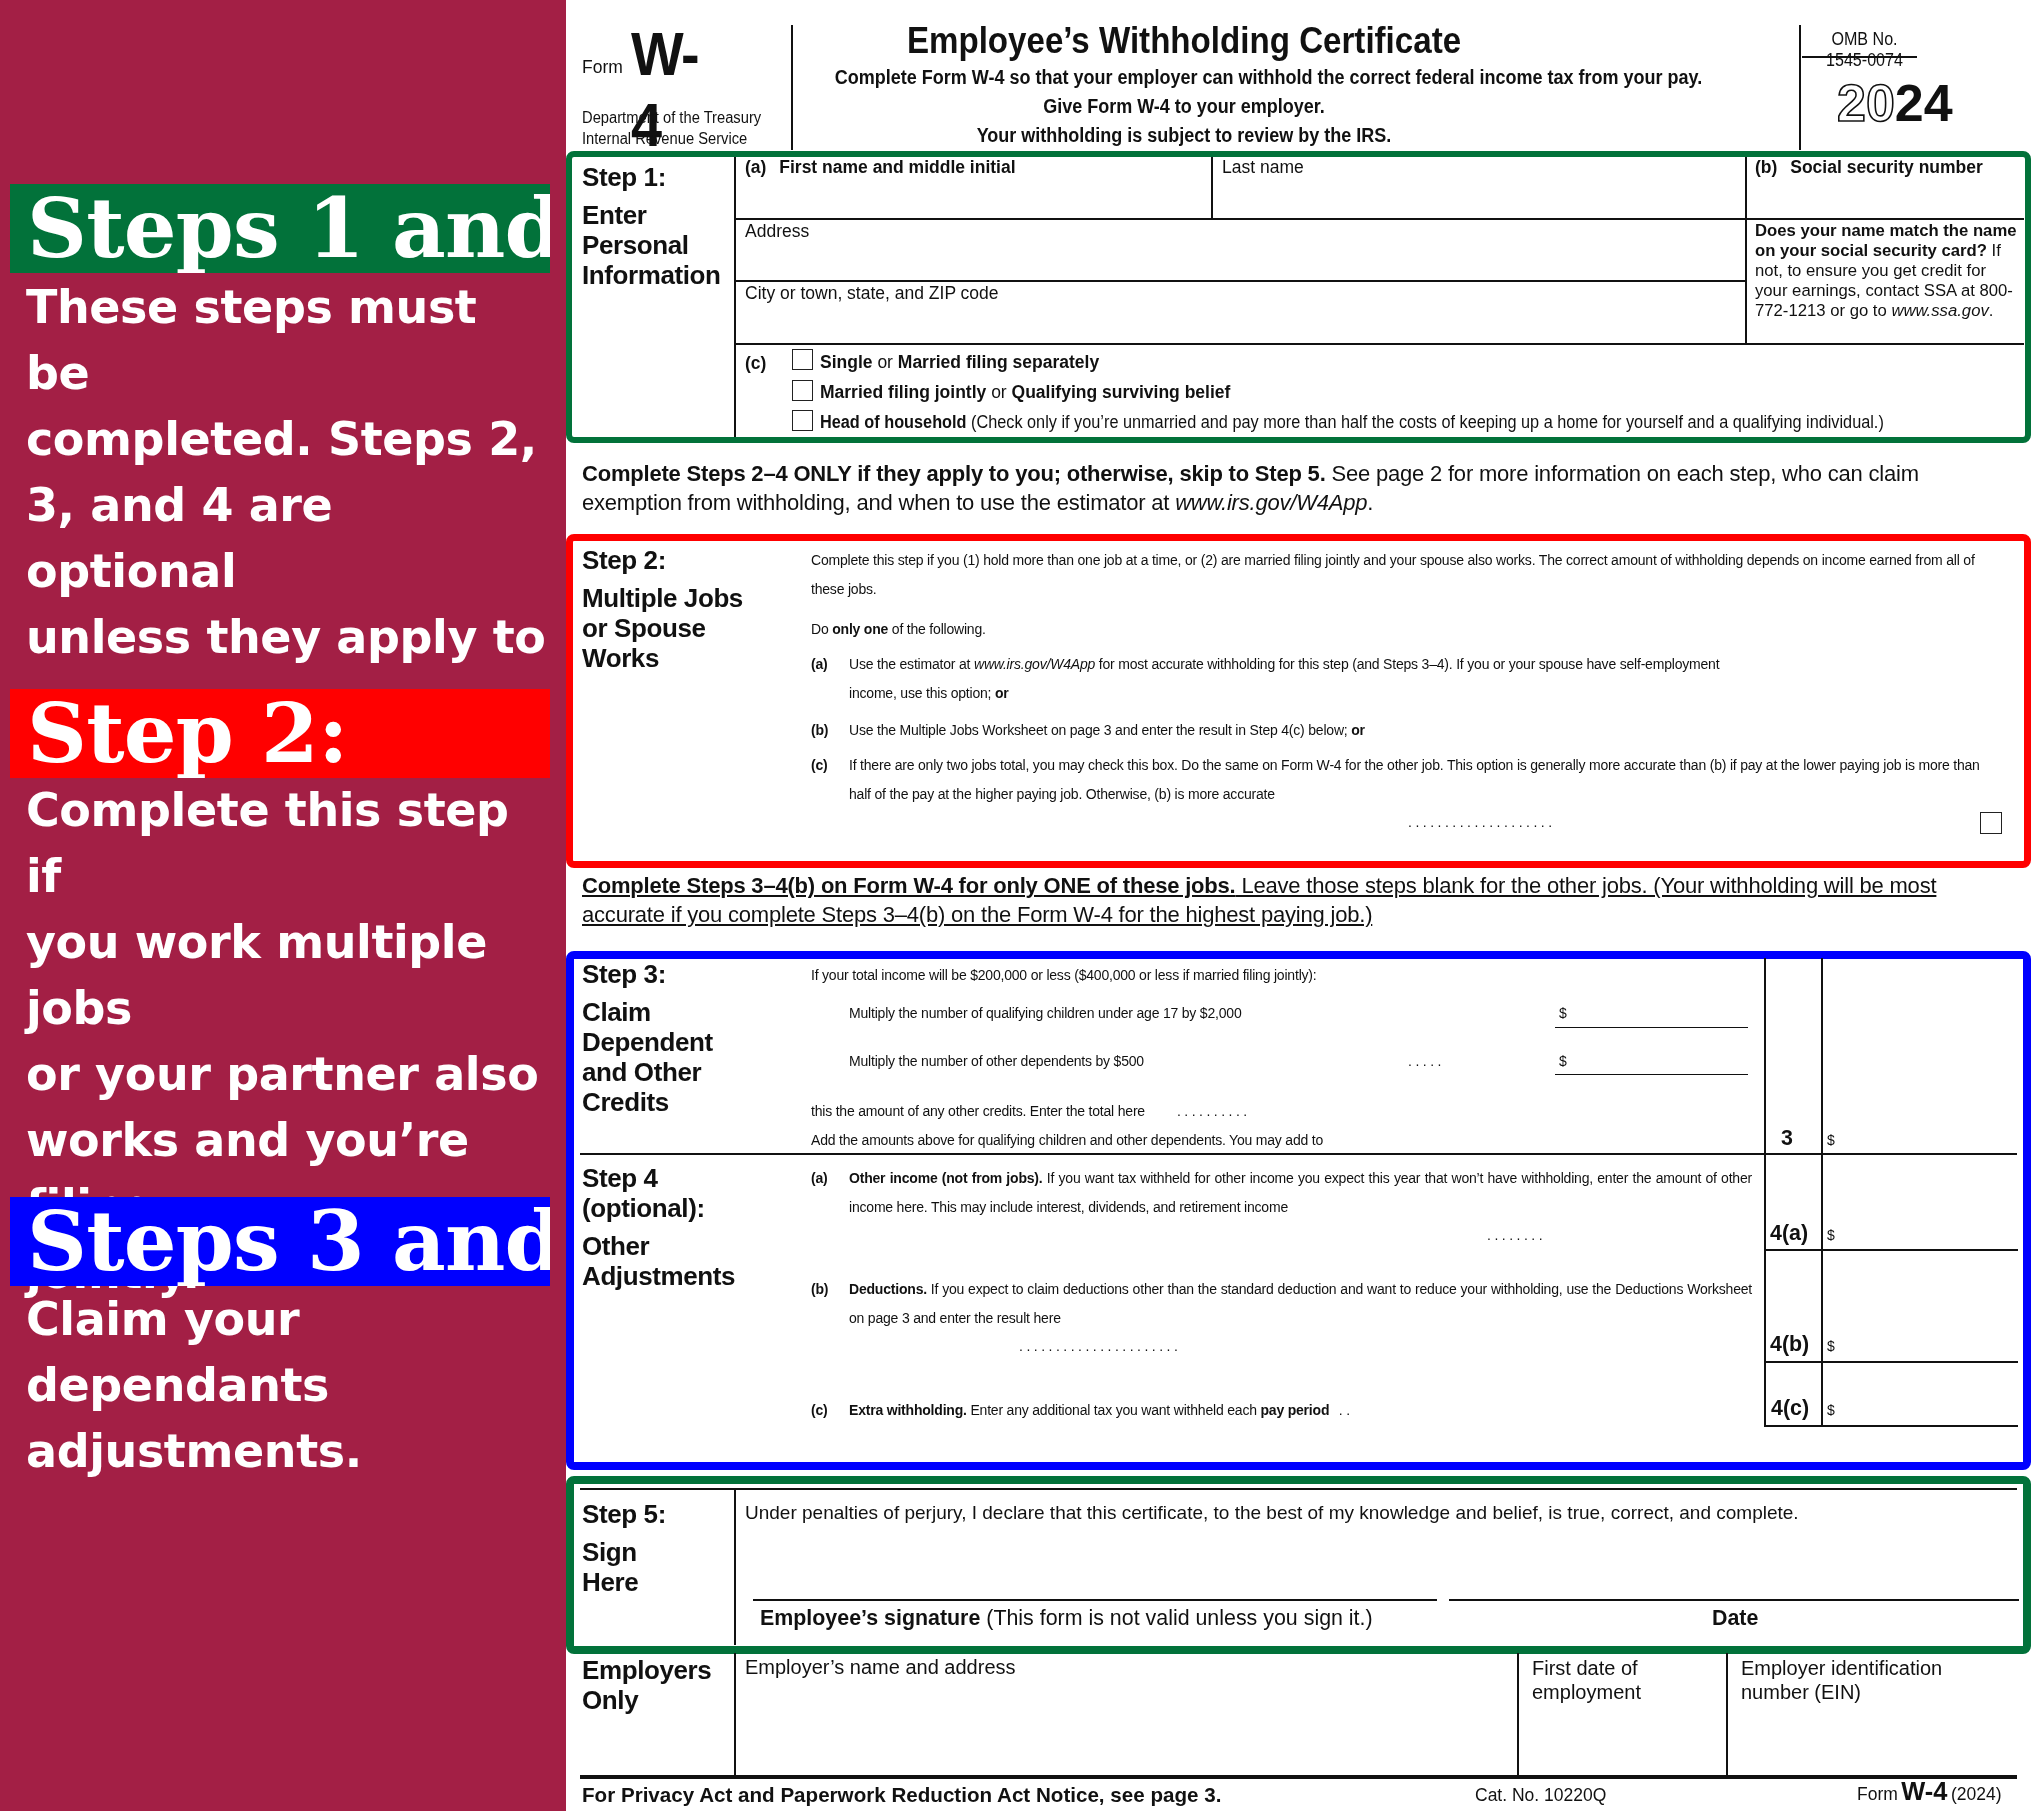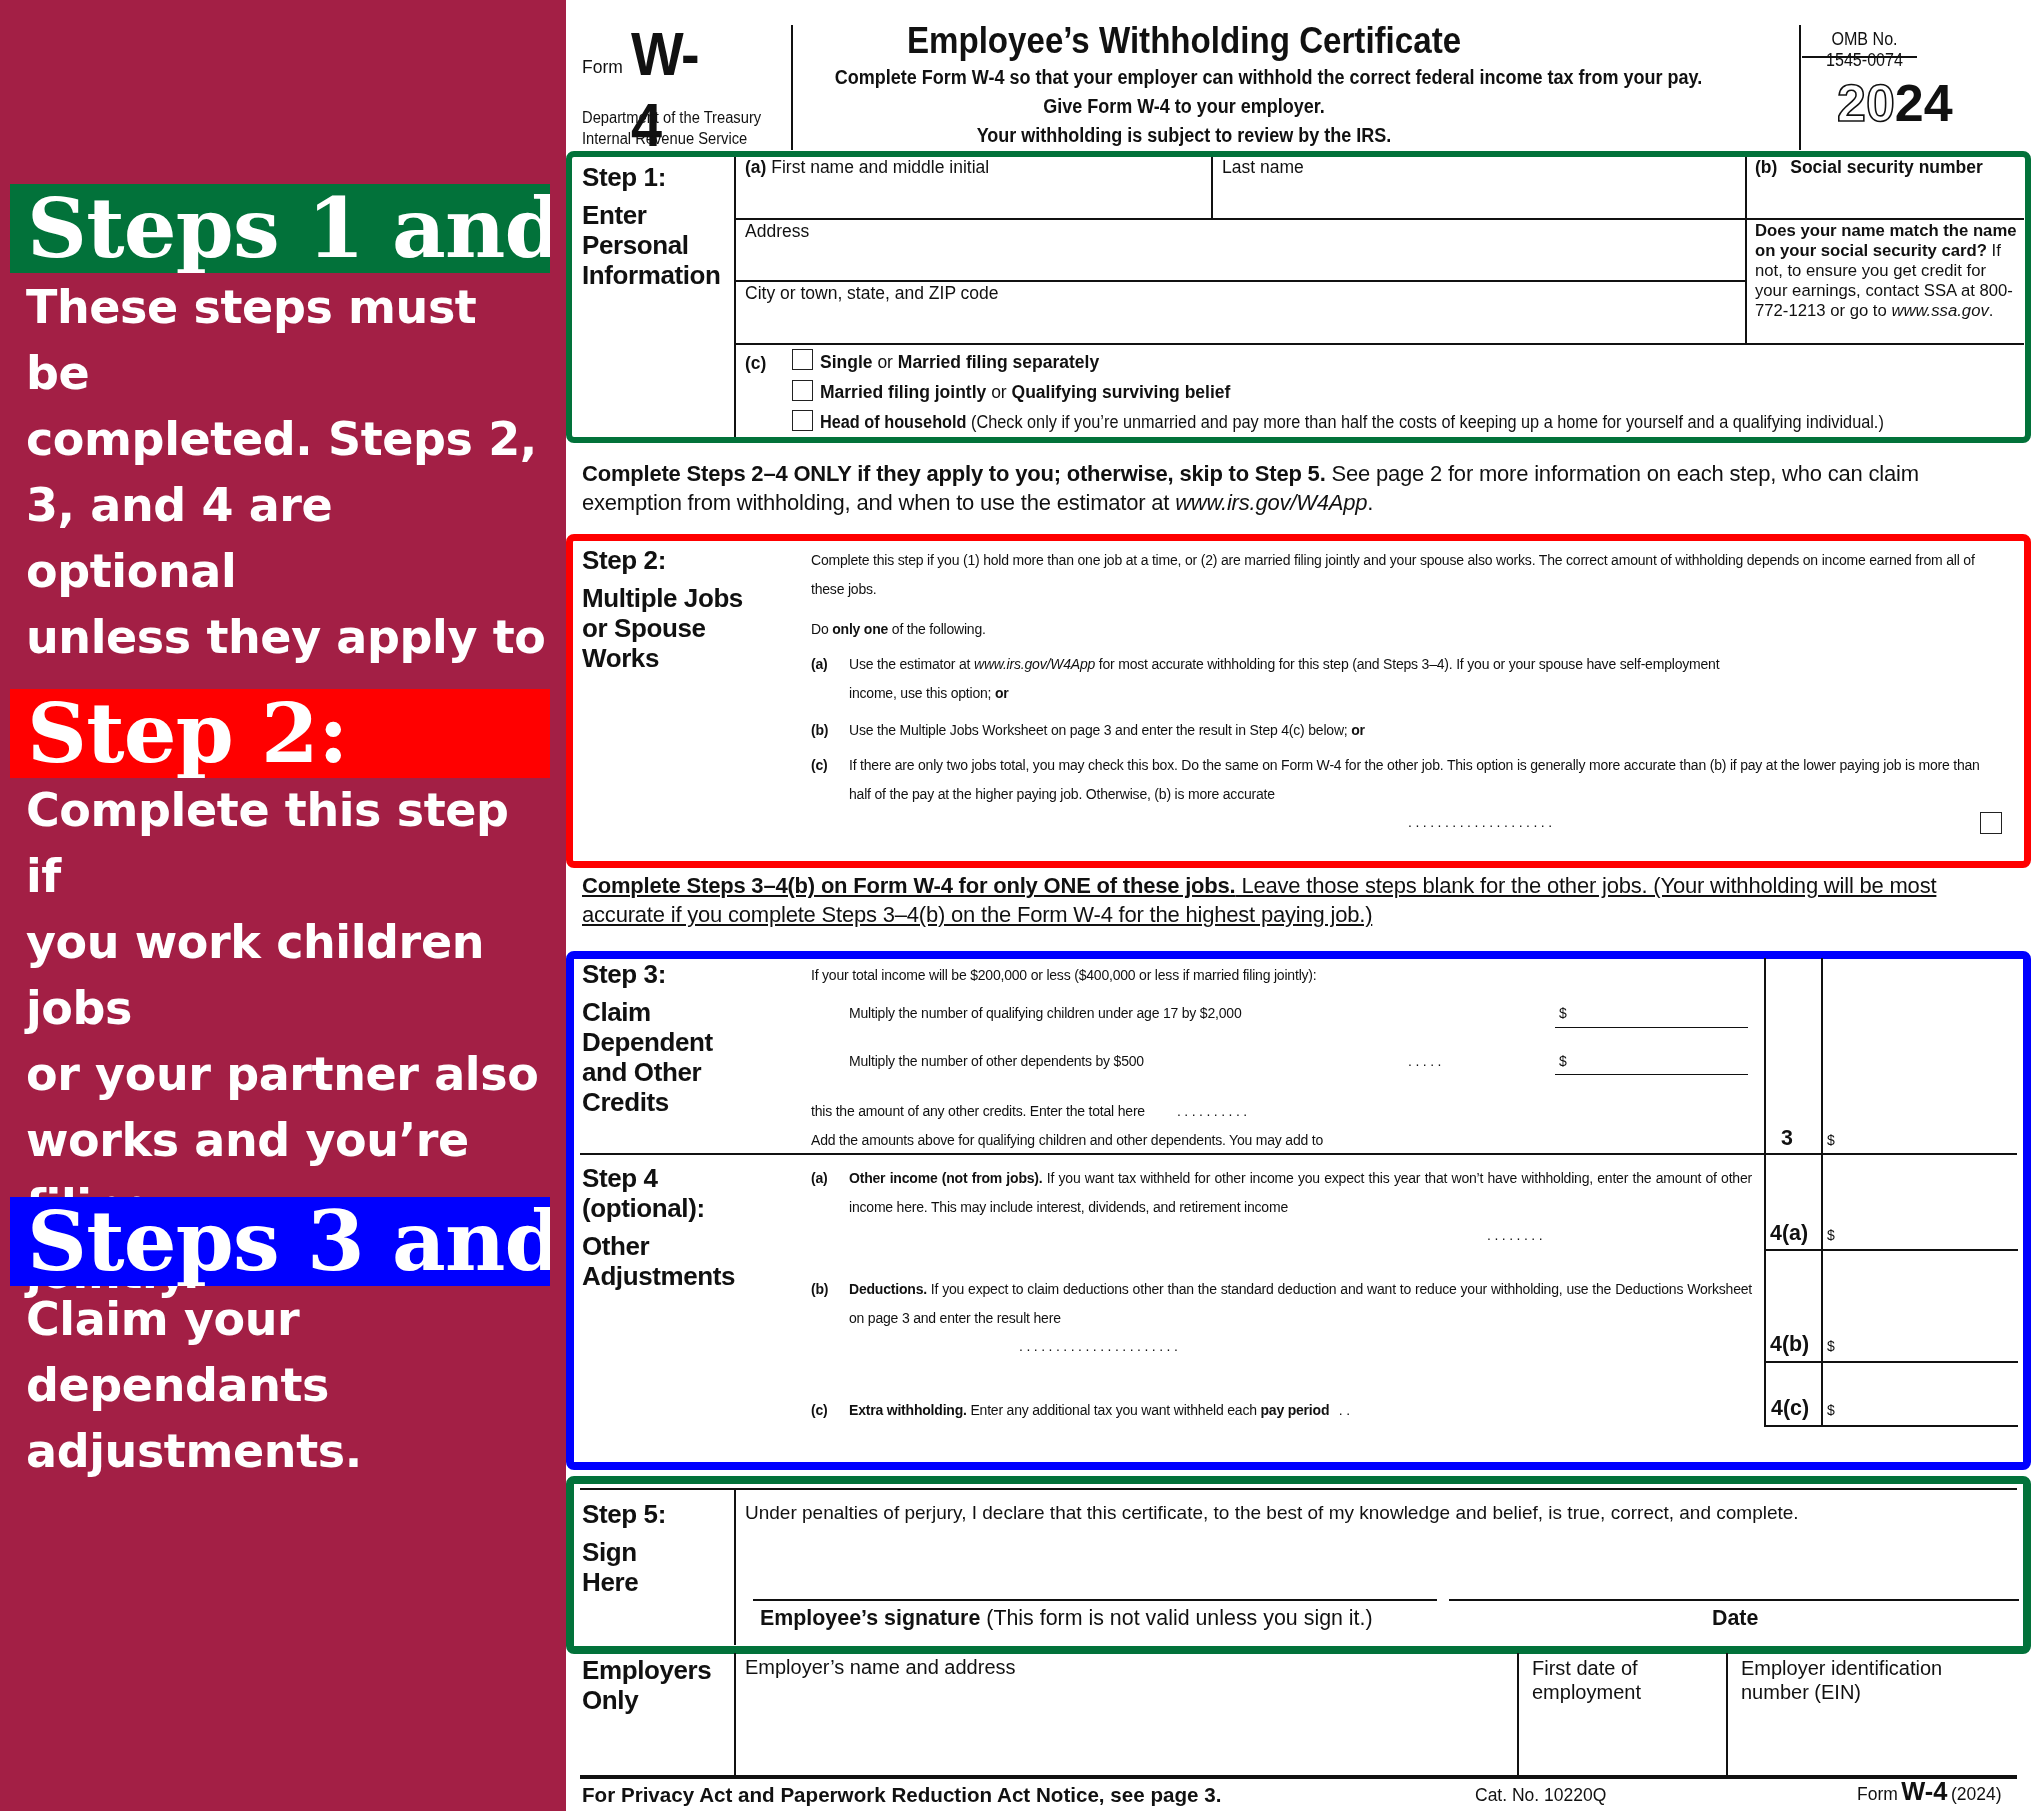--- a/index.html
+++ b/index.html
@@ -46,21 +46,21 @@
     <div>These steps must be</div>
     <div>completed.  Steps 2,</div>
     <div>3, and 4 are optional</div>
     <div>unless they apply to</div>
     <div>you.</div>
   </div>
 
   <div class="sb-heading" style="top:689px;background:#FF0000;">Step 2:</div>
   <div class="sb-body" style="top:777px;">
     <div>Complete this step if</div>
-    <div>you work children jobs</div>
+    <div>you work multiple jobs</div>
     <div>or your partner also</div>
     <div>works and you’re filing</div>
     <div>jointly.</div>
   </div>
 
   <div class="sb-heading" style="top:1197px;background:#0000FF;">Steps 3 and 4:</div>
   <div class="sb-body" style="top:1286px;">
     <div>Claim your dependants</div>
     <div>adjustments.</div>
   </div>
@@ -96,21 +96,21 @@
   <div class="abs" style="left:16px;top:162px;">
     <div class="step-title">Step 1:</div>
     <div class="step-title" style="margin-top:8px;">Enter</div>
     <div class="step-title">Personal</div>
     <div class="step-title">Information</div>
   </div>
   <div class="thin-v" style="left:168px;top:157px;height:280px;"></div>
 
   <div class="abs txt-sm" style="left:179px;top:157px;width:467px;height:62px;">
     <span class="b">(a)</span>
-    <span style="">First name and middle initial</span>
+    <span style="margin-left:8px;font-weight:bold;">First name and middle initial</span>
   </div>
   <div class="thin-v" style="left:645px;top:157px;height:62px;"></div>
   <div class="abs txt-sm" style="left:656px;top:157px;width:516px;height:62px;">
     <span>Last name</span>
   </div>
   <div class="thin-v" style="left:1179px;top:157px;height:187px;"></div>
   <div class="abs txt-sm" style="left:1189px;top:157px;width:266px;height:62px;">
     <span class="b">(b)</span>
     <span class="b" style="margin-left:8px;">Social security number</span>
   </div>

